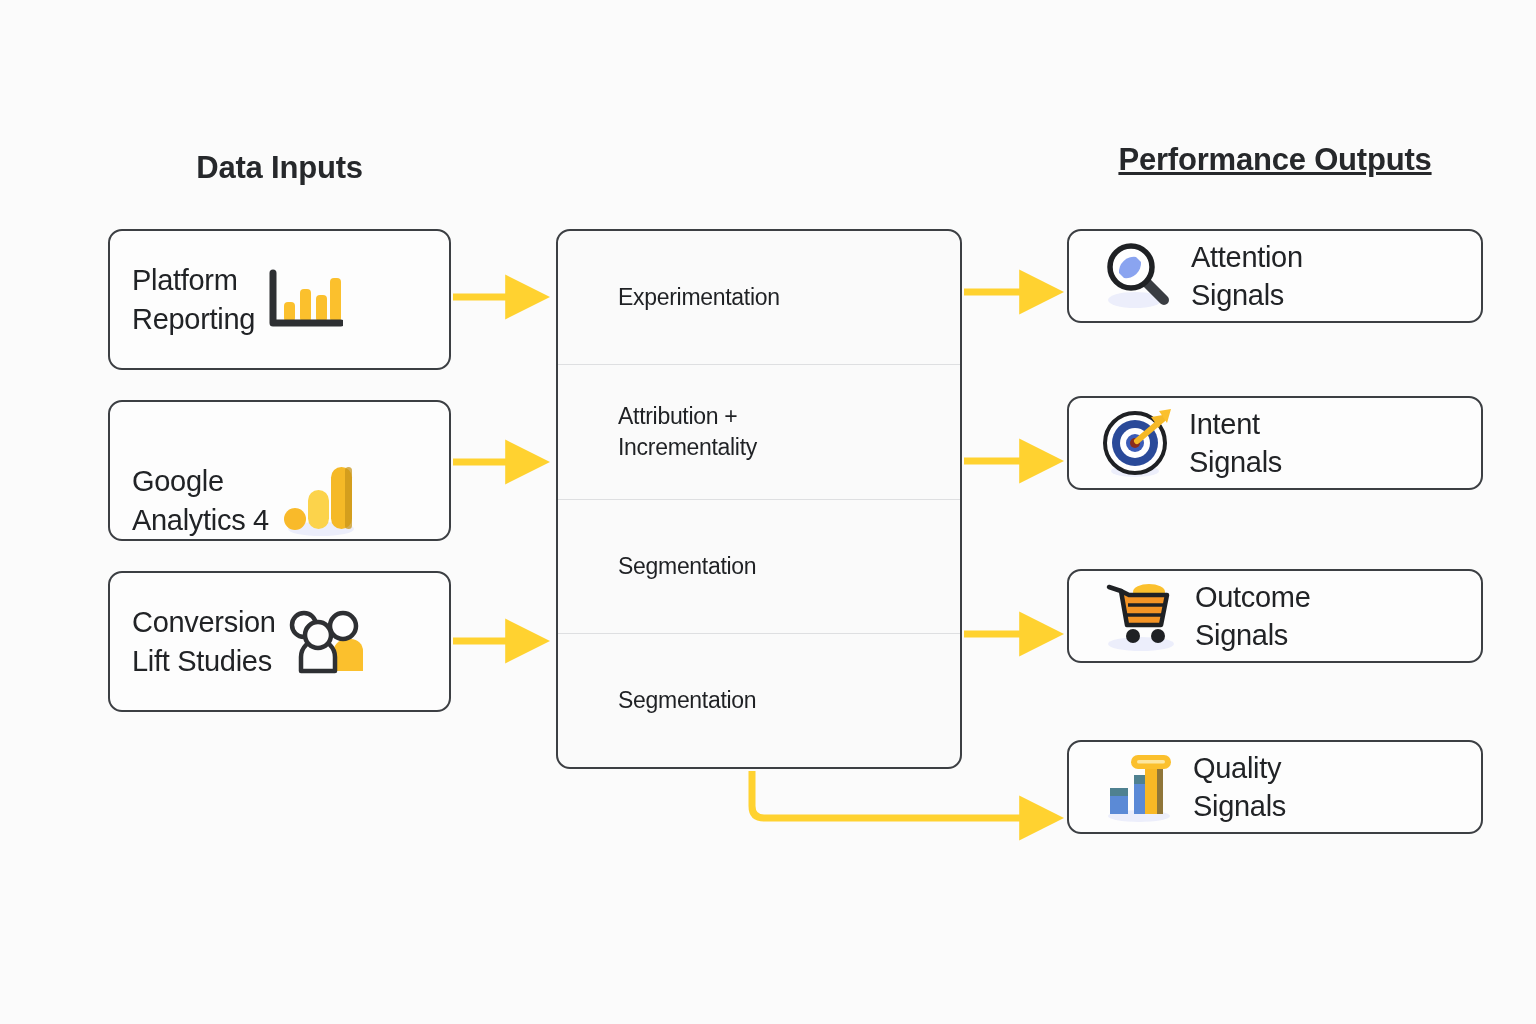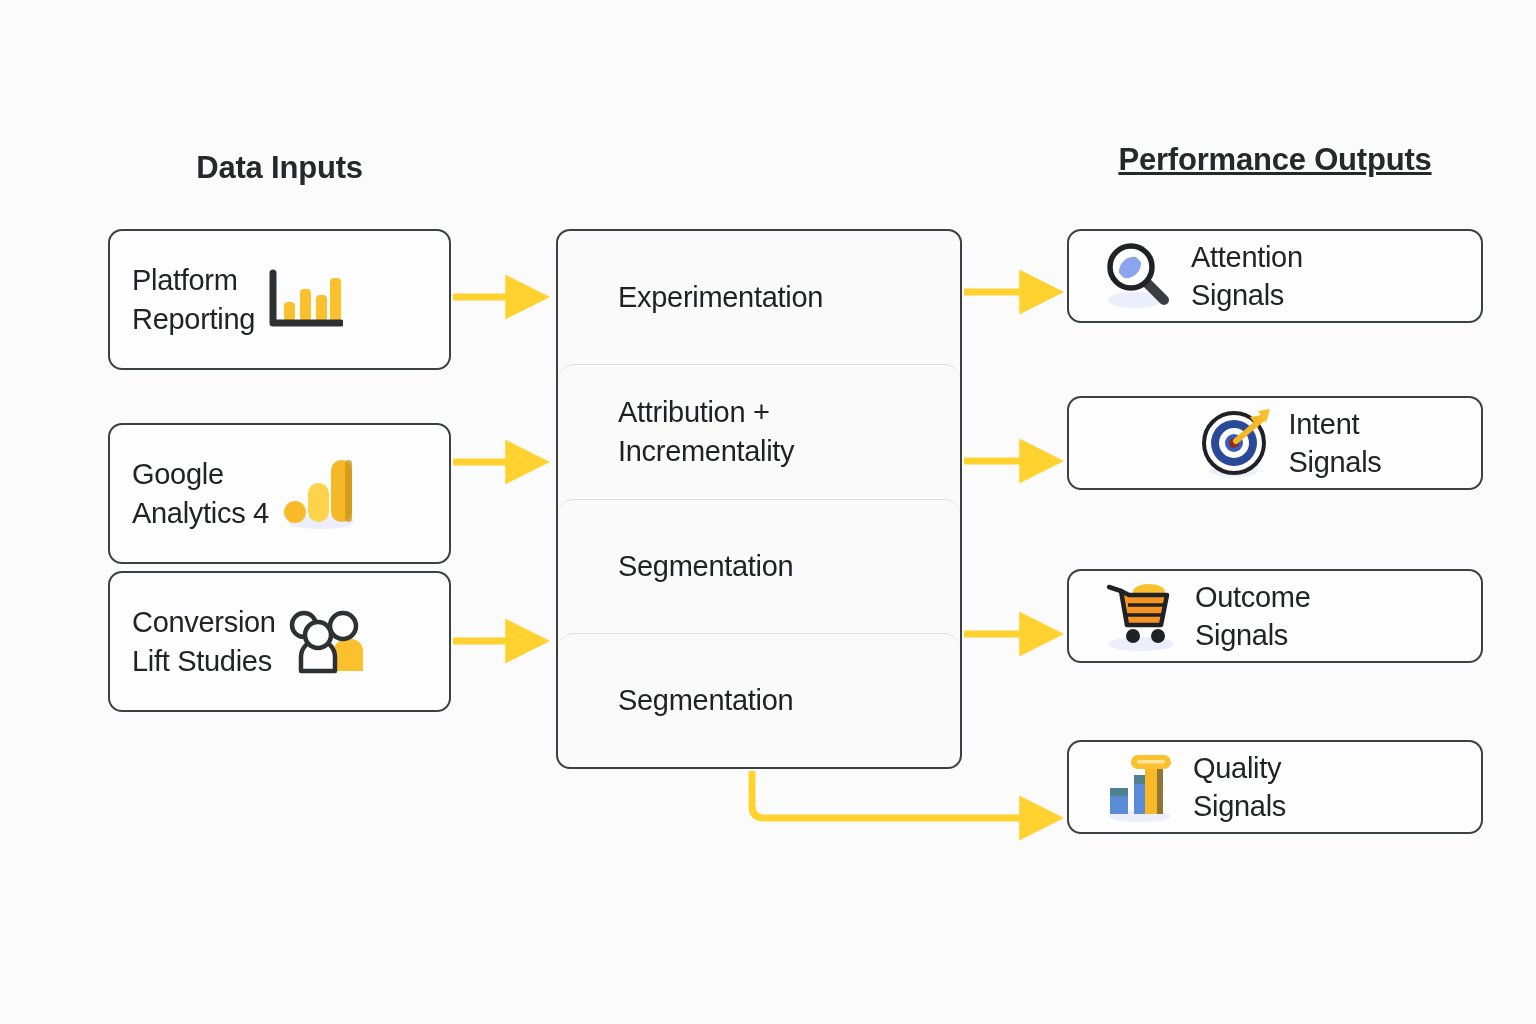--- a/index.html
+++ b/index.html
@@ -48,21 +48,21 @@
   
   .input-card {
     left: 108px;
     width: 343px;
     height: 141px;
     display: flex;
     align-items: center;
     padding: 0 22px;
   }
   #card-platform   { top: 229px; }
-  #card-ga4        { top: 423px; }
+  #card-ga4        { top: 400px; align-items: flex-end; }
   #card-conversion { top: 571px; }
 
   .input-text {
     font-size: 29px;
     line-height: 1.32;
     color: #212326;
     letter-spacing: -0.3px;
     white-space: pre-line;
   }
   .input-icon {
@@ -84,40 +84,40 @@
     overflow: hidden;
   }
   .proc-row {
     flex: 1 1 0;
     display: flex;
     align-items: center;
     padding-left: 60px;
     padding-right: 20px;
     box-sizing: border-box;
   }
-  .proc-row + .proc-row { border-top: 1.6px solid #dedfe1; border-radius: 16px; }
+  .proc-row + .proc-row { border-top: 1.6px solid #dedfe1; }
   .proc-label {
-    font-size: 29px;
+    font-size: 23px;
     line-height: 1.33;
     color: #1f2124;
     letter-spacing: -0.3px;
     white-space: pre-line;
   }
 
   
   .output-card {
     left: 1067px;
     width: 416px;
     height: 94px;
     display: flex;
     align-items: center;
     padding-left: 32px;
   }
   #card-attention { top: 229px; }
-  #card-intent    { top: 396px; justify-content: center; }
+  #card-intent    { top: 396px; }
   #card-outcome   { top: 569px; }
   #card-quality   { top: 740px; }
 
   .output-icon { flex: 0 0 auto; display: block; }
   .output-text {
     margin-left: 16px;
     font-size: 29px;
     line-height: 1.32;
     color: #212326;
     letter-spacing: -0.3px;

